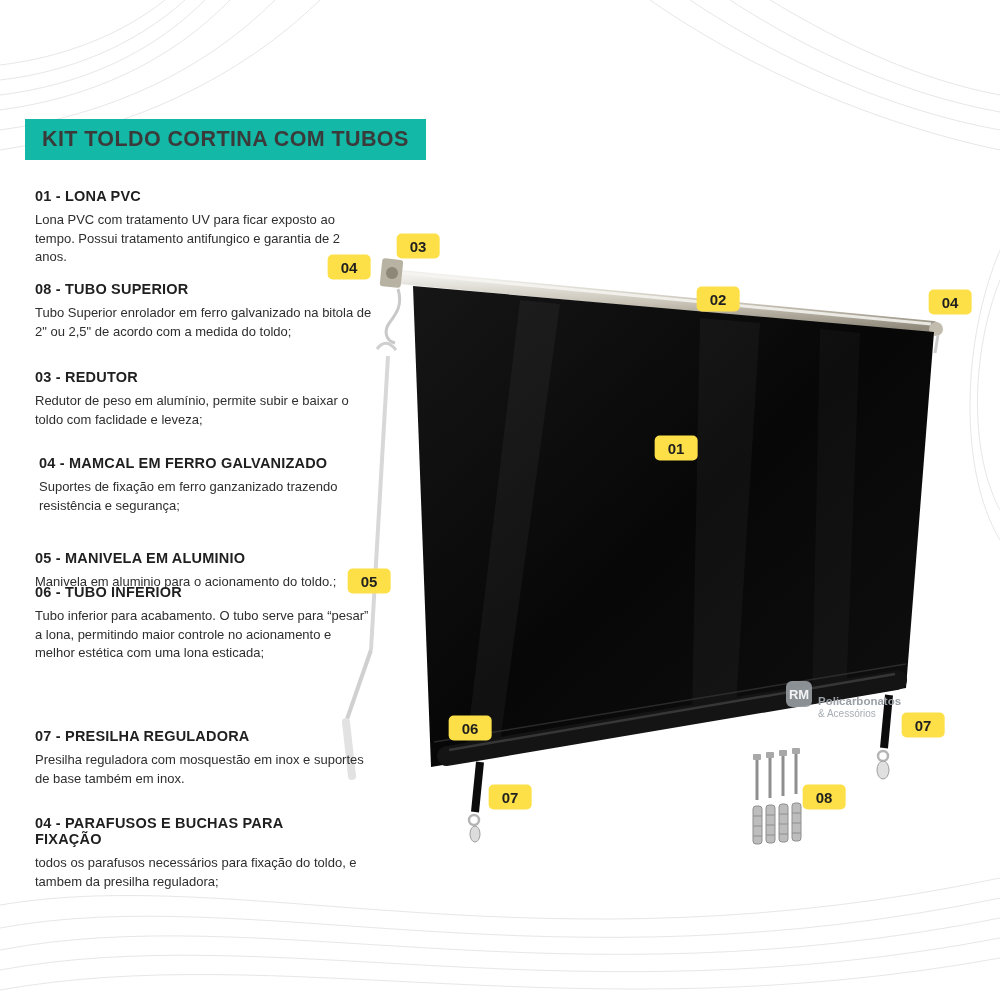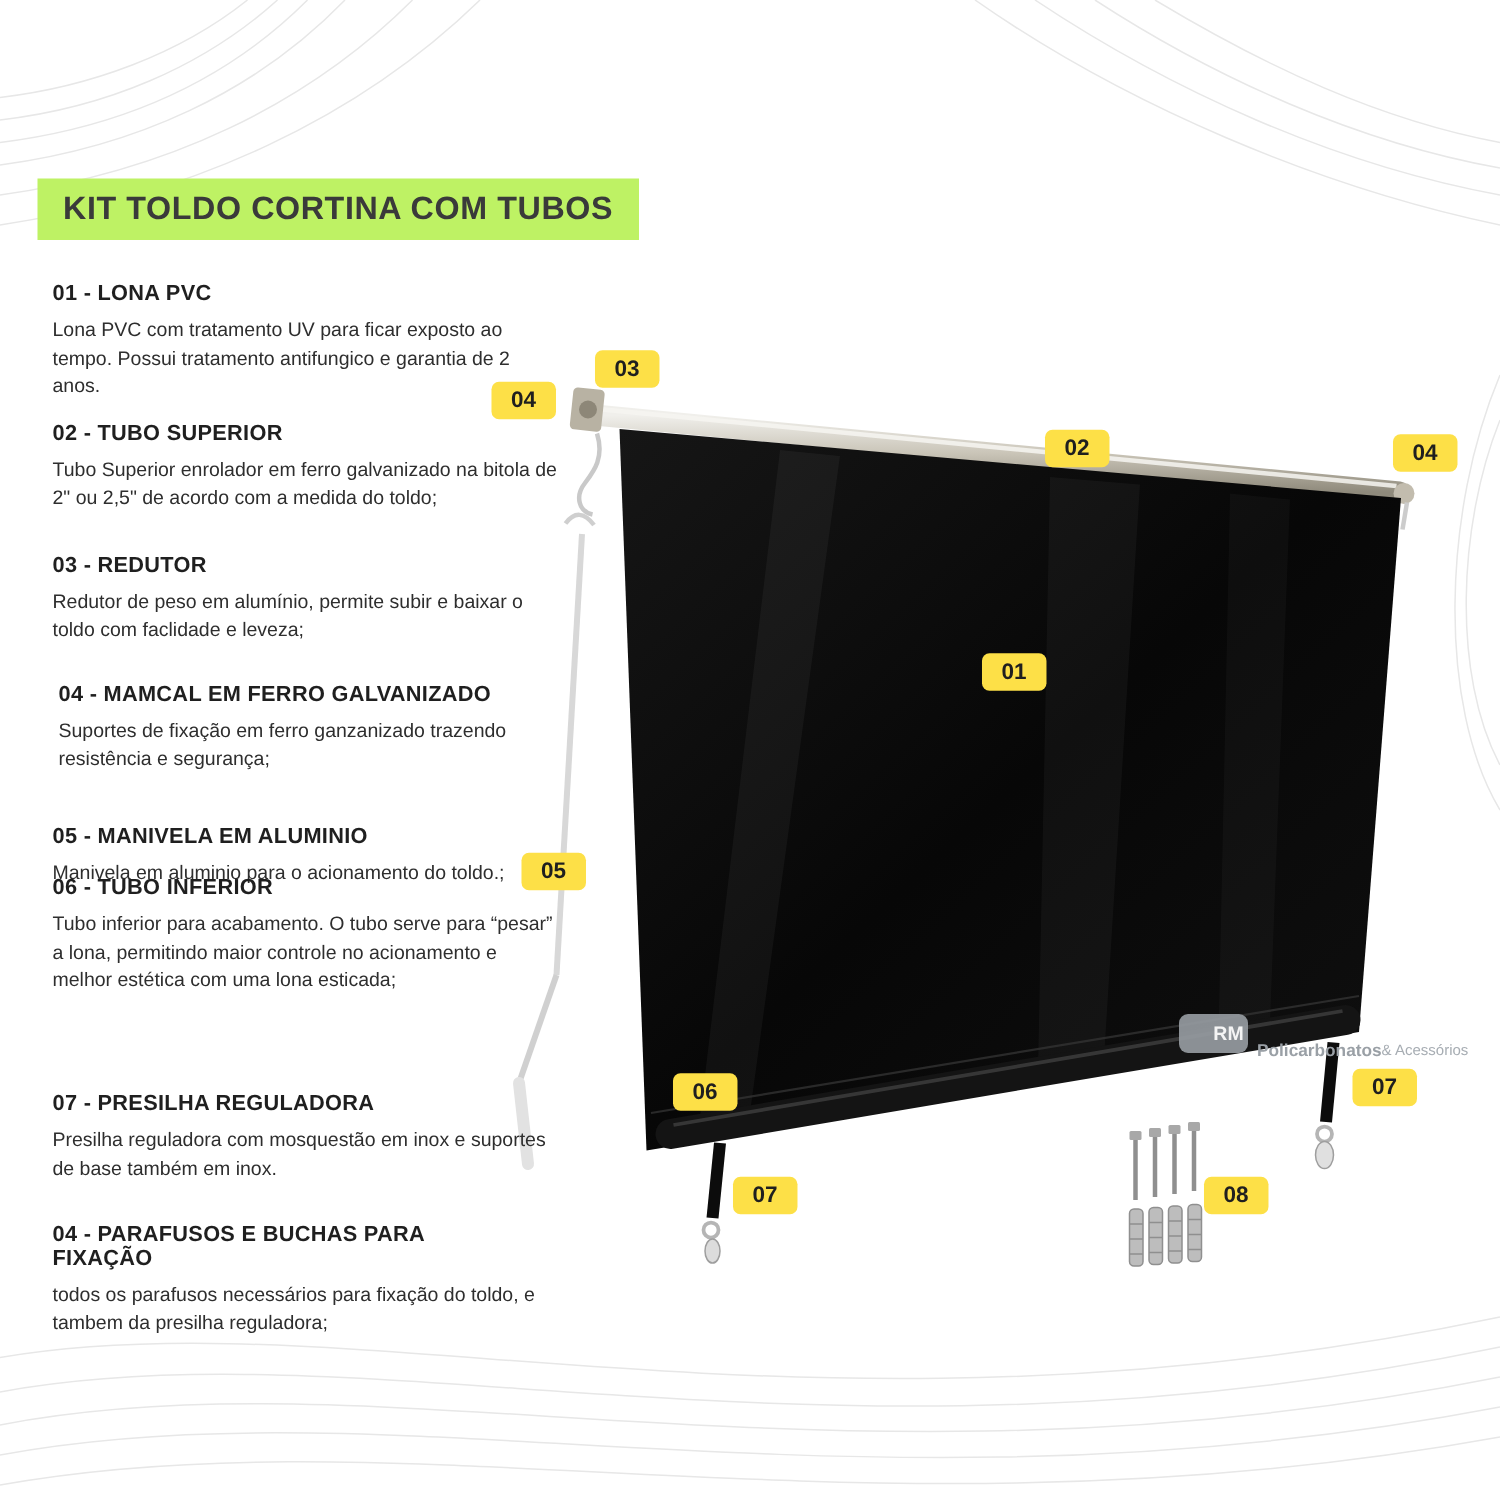--- a/index.html
+++ b/index.html
@@ -4,43 +4,43 @@
 <style>
   html,body{margin:0;padding:0;}
   body{
     width:1000px;height:1000px;position:relative;background:#ffffff;
     font-family:"Liberation Sans", sans-serif;overflow:hidden;
   }
   .stage{position:absolute;inset:0;}
   svg.layer{position:absolute;left:0;top:0;}
 
   .title-banner{
-    position:absolute;left:25px;top:119px;background:#bef264;color:#3a3a3a;
+    position:absolute;left:25px;top:119px;background:#14b8a6;color:#3a3a3a;
     font-size:21.5px;font-weight:bold;padding:8px 17px;letter-spacing:.4px;
     white-space:nowrap;
   }
 
   .parts{position:absolute;left:35px;top:0;width:345px;}
   .item{position:absolute;left:0;width:338px;}
   .item h3{margin:0 0 7px;font-size:14.5px;color:#1f1f1f;font-weight:bold;letter-spacing:.2px;}
   .item p{margin:0;font-size:13px;color:#2e2e2e;line-height:1.43;}
   .i0{top:188px}.i1{top:281px}.i2{top:369px}.i3{top:455px;padding-left:4px}
   .i4{top:550px}.i5{top:584px}.i6{top:728px}.i7{top:815px}
   .i7 h3{width:250px;}
 
   .badge{
     position:absolute;transform:translate(-50%,-50%);
     background:#fde047;color:#1f1f1f;font-weight:bold;font-size:15px;
     padding:5px 13px;border-radius:5px;line-height:1;
   }
 
   .watermark{position:absolute;left:786px;top:669px;display:flex;align-items:center;gap:6px;}
   .wm-logo{width:26px;height:26px;border-radius:6px;background:rgba(150,155,161,.92);
-    color:#f4f4f4;font-weight:bold;font-size:13px;display:flex;align-items:center;justify-content:center;padding-left:20px;}
-  .wm-text{display:flex;line-height:1.15;margin-top:26px;}
+    color:#f4f4f4;font-weight:bold;font-size:13px;display:flex;align-items:center;justify-content:center;}
+  .wm-text{display:flex;flex-direction:column;line-height:1.15;margin-top:26px;}
   .wm-name{font-size:11.5px;color:#9aa0a6;font-weight:bold;}
   .wm-suffix{font-size:10px;color:#a7adb3;}
 </style>
 </head>
 <body>
 
 <div class="stage">
 
   <svg class="layer" width="1000" height="1000" viewBox="0 0 1000 1000">
     <defs>
@@ -148,21 +148,21 @@
   </svg>
 
   <div class="title-banner">KIT TOLDO CORTINA COM TUBOS</div>
 
   <div class="parts">
     <div class="item i0">
       <h3>01 - LONA PVC</h3>
       <p>Lona PVC com tratamento UV para ficar exposto ao tempo. Possui tratamento antifungico e garantia de 2 anos.</p>
     </div>
     <div class="item i1">
-      <h3>02 - TUBO SUPERIOR</h3>
+      <h3>08 - TUBO SUPERIOR</h3>
       <p>Tubo Superior enrolador em ferro galvanizado na bitola de 2" ou 2,5" de acordo com a medida do toldo;</p>
     </div>
     <div class="item i2">
       <h3>03 - REDUTOR</h3>
       <p>Redutor de peso em alumínio, permite subir e baixar o toldo com faclidade e leveza;</p>
     </div>
     <div class="item i3">
       <h3>04 - MAMCAL  EM FERRO GALVANIZADO</h3>
       <p>Suportes de fixação em ferro ganzanizado trazendo resistência e segurança;</p>
     </div>

